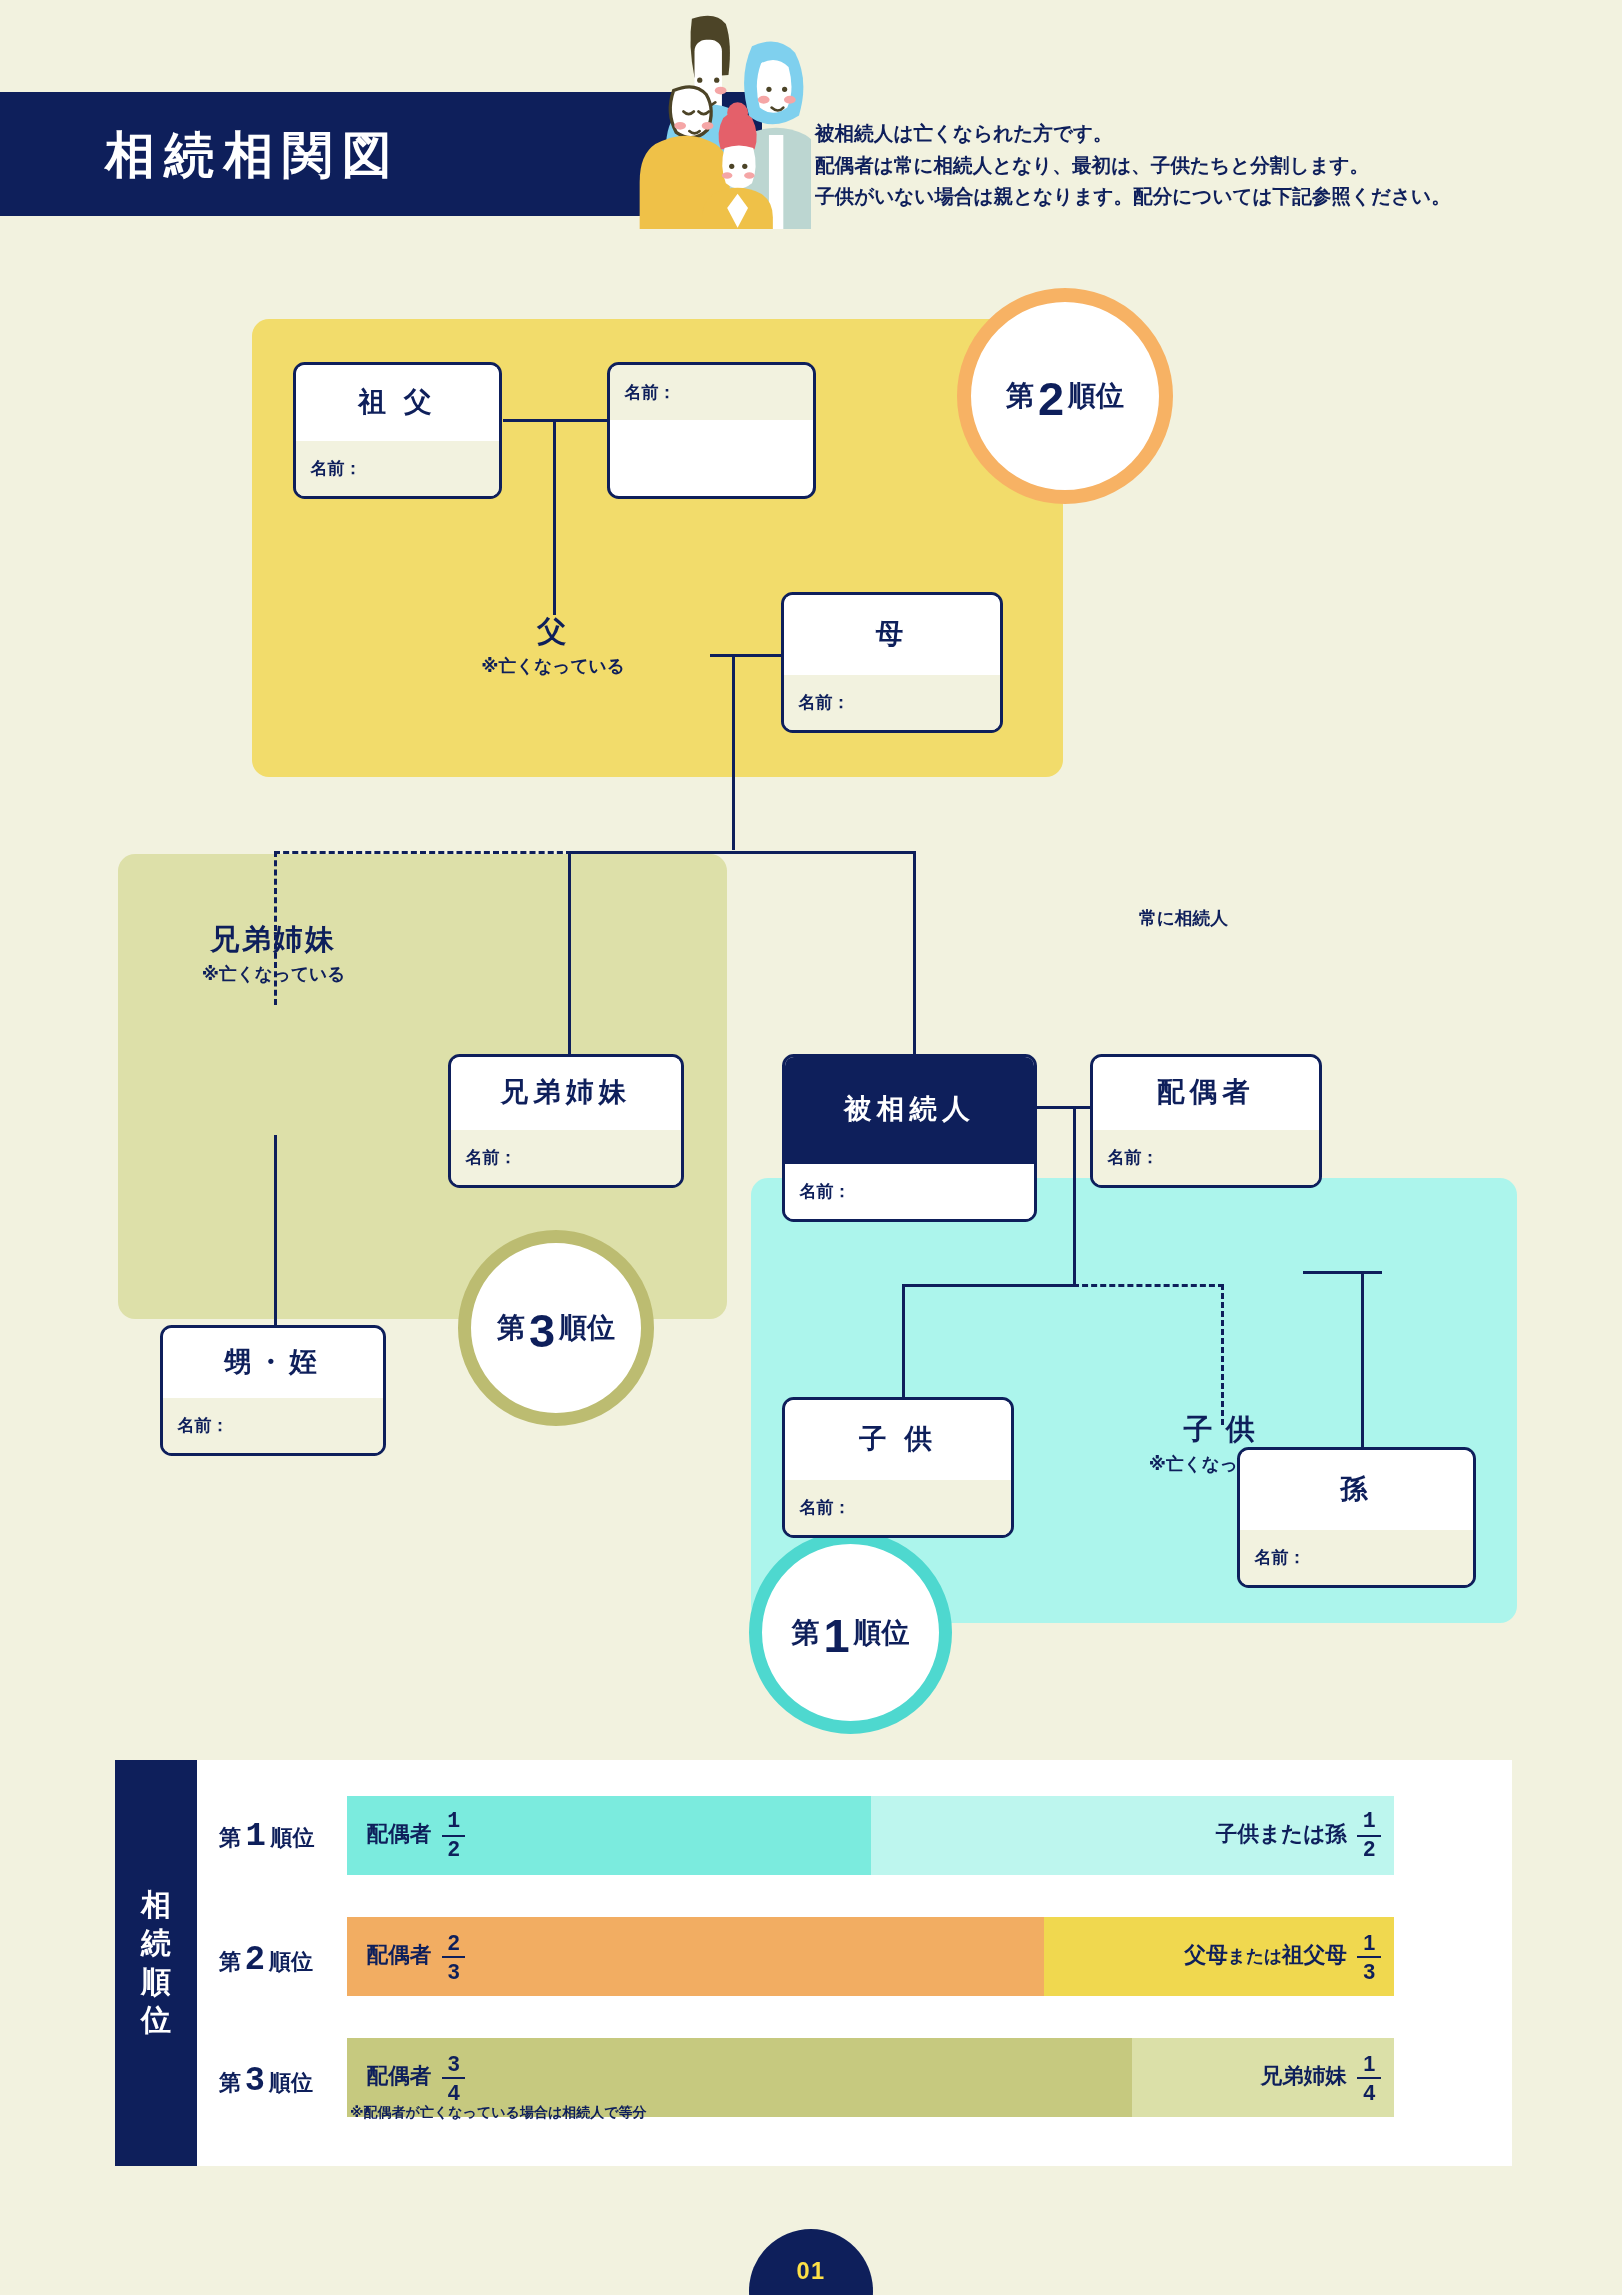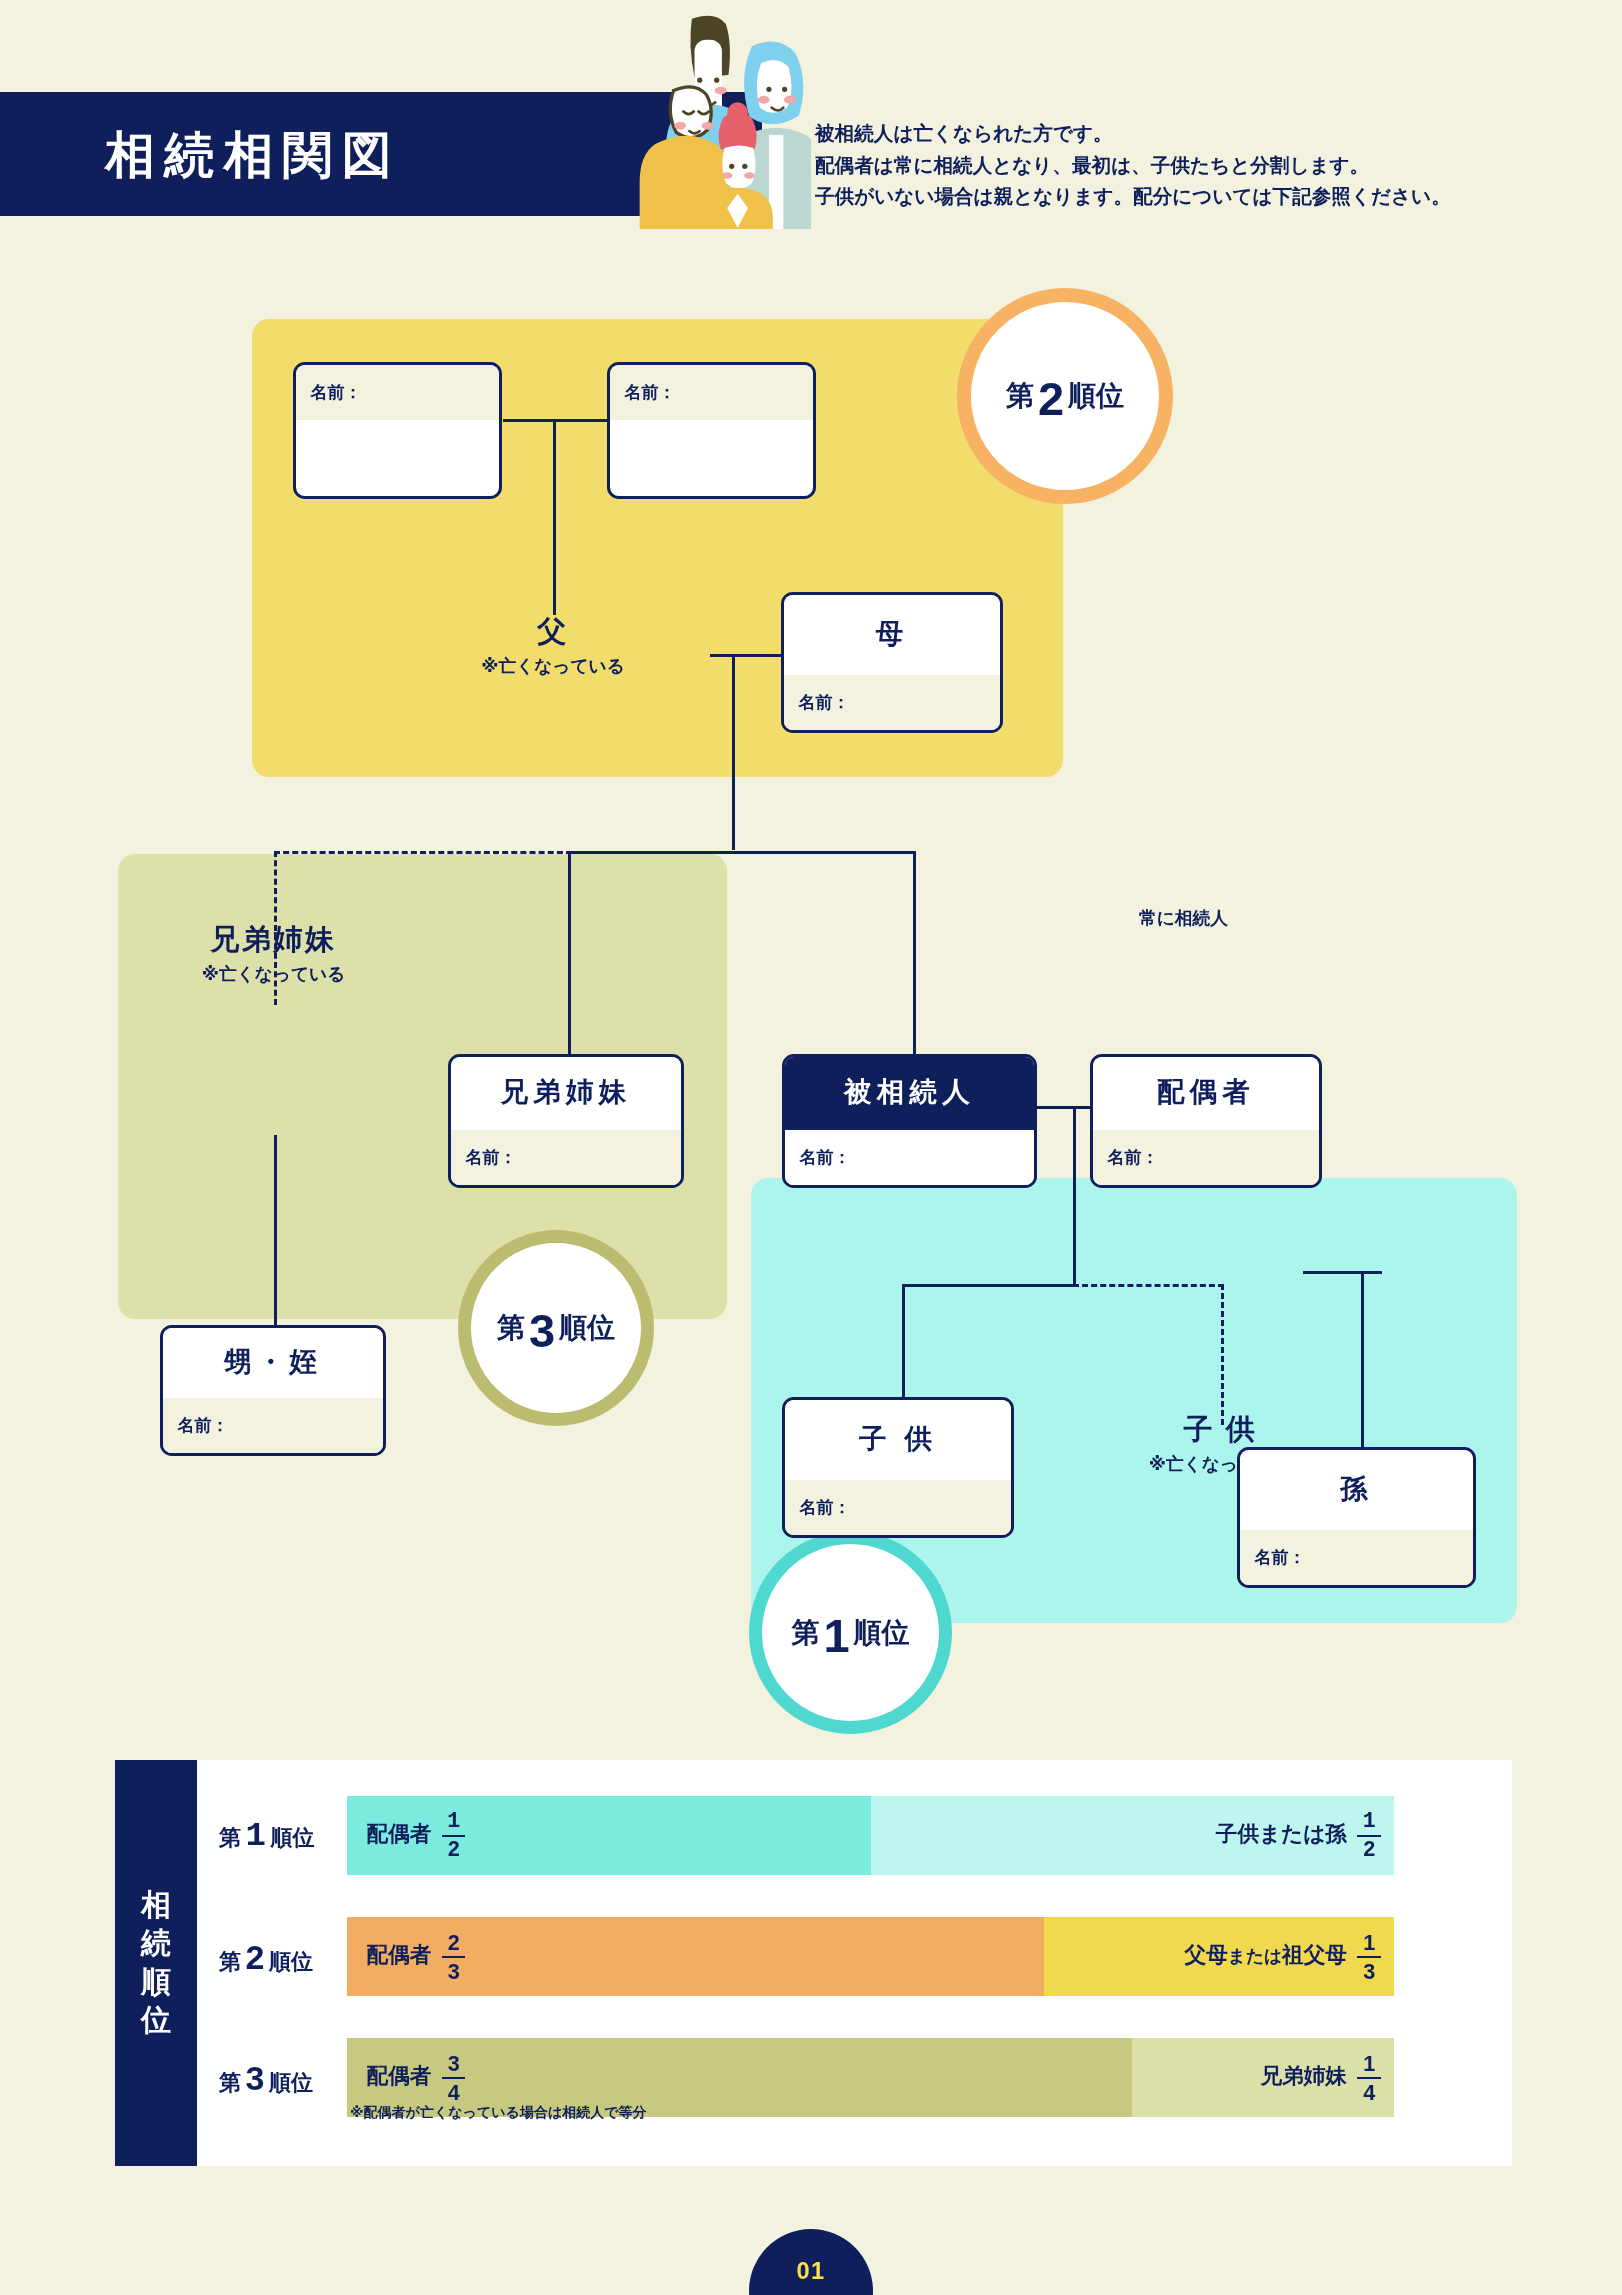--- a/index.html
+++ b/index.html
@@ -244,20 +244,21 @@
       <span class="n">3</span>
       <span class="w">順位</span>
   </div>
   <div class="rank rank-1">
     <span class="w">第</span>
       <span class="n">1</span>
       <span class="w">順位</span>
   </div>
 
   <div class="card" style="left:293px;top:362px;width:209px;height:137px;">
+    <div class="ttl">祖 父</div>
     <div class="nm">名前：</div>
   </div>
 
   <div class="card" style="left:607px;top:362px;width:209px;height:137px;">
     <div class="nm">名前：</div>
   </div>
 
   <div class="deceased" style="left:422px;top:615px;width:262px;">
     <div class="t">父</div>
     <div class="s">※亡くなっている</div>
@@ -276,21 +277,21 @@
   <div class="card" style="left:448px;top:1054px;width:236px;height:134px;">
     <div class="ttl">兄弟姉妹</div>
     <div class="nm">名前：</div>
   </div>
 
   <div class="card" style="left:160px;top:1325px;width:226px;height:131px;">
     <div class="ttl">甥・姪</div>
     <div class="nm">名前：</div>
   </div>
 
-  <div class="card dark" style="left:782px;top:1054px;width:255px;height:134px;text-align:right;">
+  <div class="card dark" style="left:782px;top:1054px;width:255px;height:168px;text-align:right;">
     <div class="ttl">被相続人</div>
     <div class="nm">名前：</div>
   </div>
 
   <div class="cap" style="left:1139px;top:864px;margin-top:42px;">常に相続人</div>
 
   <div class="card" style="left:1090px;top:1054px;width:232px;height:134px;">
     <div class="ttl">配偶者</div>
     <div class="nm">名前：</div>
   </div>

